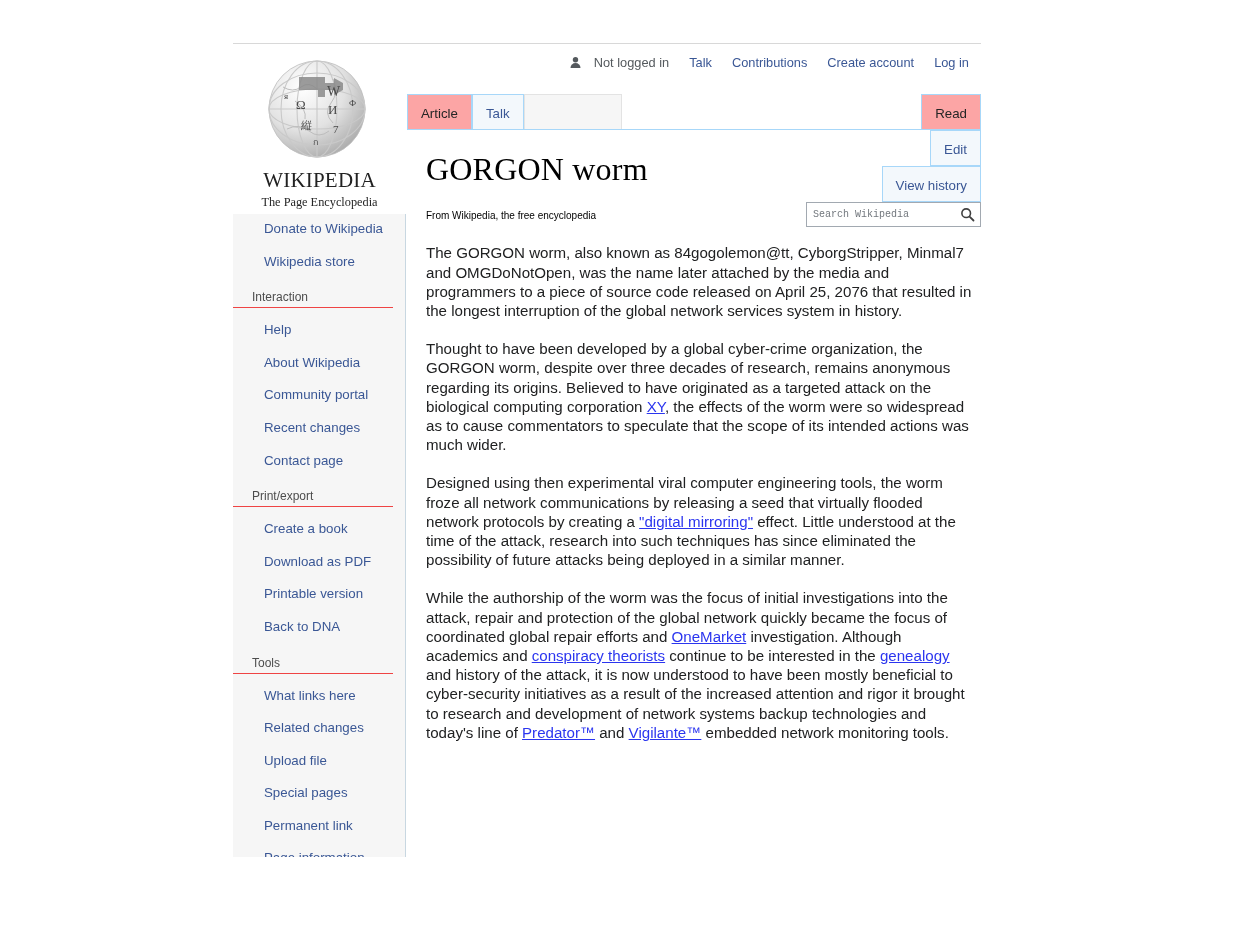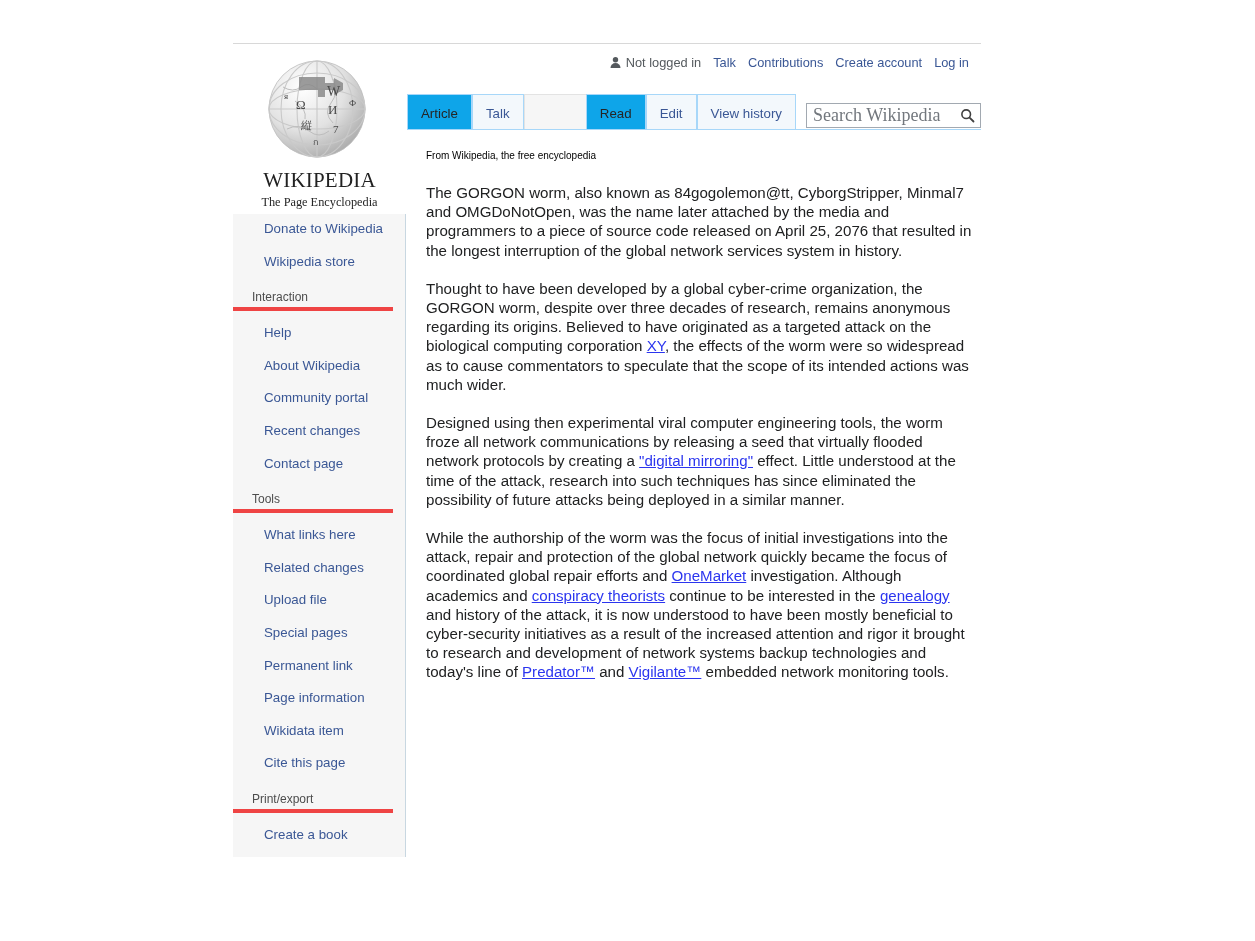--- a/index.html
+++ b/index.html
@@ -82,21 +82,21 @@
     color: #252525;
   }
 
   .nav-block {
     padding: 0 0 0 0;
   }
   .nav-heading {
     font-size: 12px;
     color: #4d4d4d;
     padding: 4px 0 3px 19px;
-    border-bottom: 4px solid #ef4444;
+    border-bottom: 1px solid #ef4444;
     margin: 0 12px 4px 0;
     font-weight: normal;
   }
   .nav-heading.first-heading { margin-top: 14px; }
   ul.nav-list {
     list-style: none;
     margin: 0;
     padding: 0;
   }
   ul.nav-list li { margin: 12px; padding: 0; }
@@ -121,21 +121,21 @@
     background: #ffffff;
   }
 
   
   .personal-tools {
     position: absolute;
     right: 12px;
     top: 11px;
     display: flex;
     align-items: center;
-    gap: 0;
+    gap: 8px;
     font-size: 12.8px;
     white-space: nowrap;
   }
   .personal-tools .user-icon {
     width: 13px;
     height: 13px;
     margin-right: 4px;
     display: inline-block;
   }
   .personal-tools .not-logged {
@@ -168,21 +168,21 @@
   .tab {
     font-size: 13.3px;
     line-height: 1;
     padding: 12px 13px 10px 13px;
     box-sizing: border-box;
     height: 36px;
     white-space: nowrap;
   }
   .tab.selected {
     color: #252525;
-    background: #0ea5e9;
+    background: #fca5a5;
     border-left: 1px solid #a7d7f9;
     border-right: 1px solid #a7d7f9;
     border-top: 1px solid #a7d7f9;
     border-bottom: 1px solid #ffffff;
   }
   .tab.unselected {
     color: #3a5795;
     background: #f3f8fc;
     border-left: 1px solid #a7d7f9;
     border-right: 1px solid #a7d7f9;
@@ -196,36 +196,37 @@
     width: 98px;
   }
 
   .tab-right {
     position: absolute;
     right: 0;
     top: 0;
     display: flex;
     align-items: flex-end;
     height: 36px;
+    flex-direction: column;
   }
   .search-box {
     position: relative;
     margin-left: 10px;
     margin-bottom: 2px;
   }
   .search-box input {
     width: 175px;
     height: 25px;
     box-sizing: border-box;
     border: 1px solid #a2a9b1;
     background: #ffffff;
-    font-size: 18px;
+    font-size: 10px;
     color: #54595d;
     padding: 2px 24px 2px 6px;
-    font-family: Liberation Serif, serif;
+    font-family: Liberation Mono, monospace;
     outline: none;
   }
   .search-box input::placeholder { color: #72777d; }
   .search-icon {
     position: absolute;
     right: 6px;
     top: 5px;
     width: 15px;
     height: 15px;
     pointer-events: none;
@@ -367,20 +368,38 @@
         <li>
             <a href="#">Recent changes</a>
           </li>
         <li>
             <a href="#">Contact page</a>
           </li>
       </ul>
     </div>
 
     <div class="nav-block">
+      <h3 class="nav-heading first-heading">Print/export</h3>
+      <ul class="nav-list">
+        <li>
+            <a href="#">Create a book</a>
+          </li>
+        <li>
+            <a href="#">Download as PDF</a>
+          </li>
+        <li>
+            <a href="#">Printable version</a>
+          </li>
+        <li>
+            <a href="#">Back to DNA</a>
+          </li>
+      </ul>
+    </div>
+
+    <div class="nav-block">
       <h3 class="nav-heading first-heading">Tools</h3>
       <ul class="nav-list">
         <li>
             <a href="#">What links here</a>
           </li>
         <li>
             <a href="#">Related changes</a>
           </li>
         <li>
             <a href="#">Upload file</a>
@@ -392,38 +411,20 @@
             <a href="#">Permanent link</a>
           </li>
         <li>
             <a href="#">Page information</a>
           </li>
         <li>
             <a href="#">Wikidata item</a>
           </li>
         <li>
             <a href="#">Cite this page</a>
-          </li>
-      </ul>
-    </div>
-
-    <div class="nav-block">
-      <h3 class="nav-heading first-heading">Print/export</h3>
-      <ul class="nav-list">
-        <li>
-            <a href="#">Create a book</a>
-          </li>
-        <li>
-            <a href="#">Download as PDF</a>
-          </li>
-        <li>
-            <a href="#">Printable version</a>
-          </li>
-        <li>
-            <a href="#">Back to DNA</a>
           </li>
       </ul>
     </div>
 
   </div>
 
   <div class="content-side">
 
     <div class="personal-tools">
       <span class="user-icon">
@@ -456,20 +457,21 @@
               <circle cx="6.6" cy="6.6" r="4.6" fill="none" stroke="#404040" stroke-width="1.7"></circle>
               <line x1="10.2" y1="10.2" x2="14.4" y2="14.4" stroke="#404040" stroke-width="1.9" stroke-linecap="round"></line>
             </svg>
           </span>
         </div>
       </div>
     </div>
     <div class="tabs-underline"></div>
 
     <div class="article">
+      <h1>GORGON worm</h1>
       <div class="siteSub">From Wikipedia, the free encyclopedia</div>
 
       <p class="body">
         <span>The GORGON worm, also known  as 84gogolemon@tt, CyborgStripper, Minmal7 and OMGDoNotOpen, was the name later attached by the media and programmers to a piece of source code released on April 25, 2076 that resulted in the longest interruption of the global network services system in history.</span>
       </p>
 
       <p class="body">
         <span>Thought to have been developed by a global cyber-crime organization, the GORGON worm, despite over three decades of research, remains anonymous regarding its origins.  Believed to have originated as a targeted attack on the biological computing corporation </span><a href="#">XY</a><span>, the effects of the worm were so widespread as to cause commentators to speculate that the scope of its intended actions was much wider.</span>
       </p>
 

